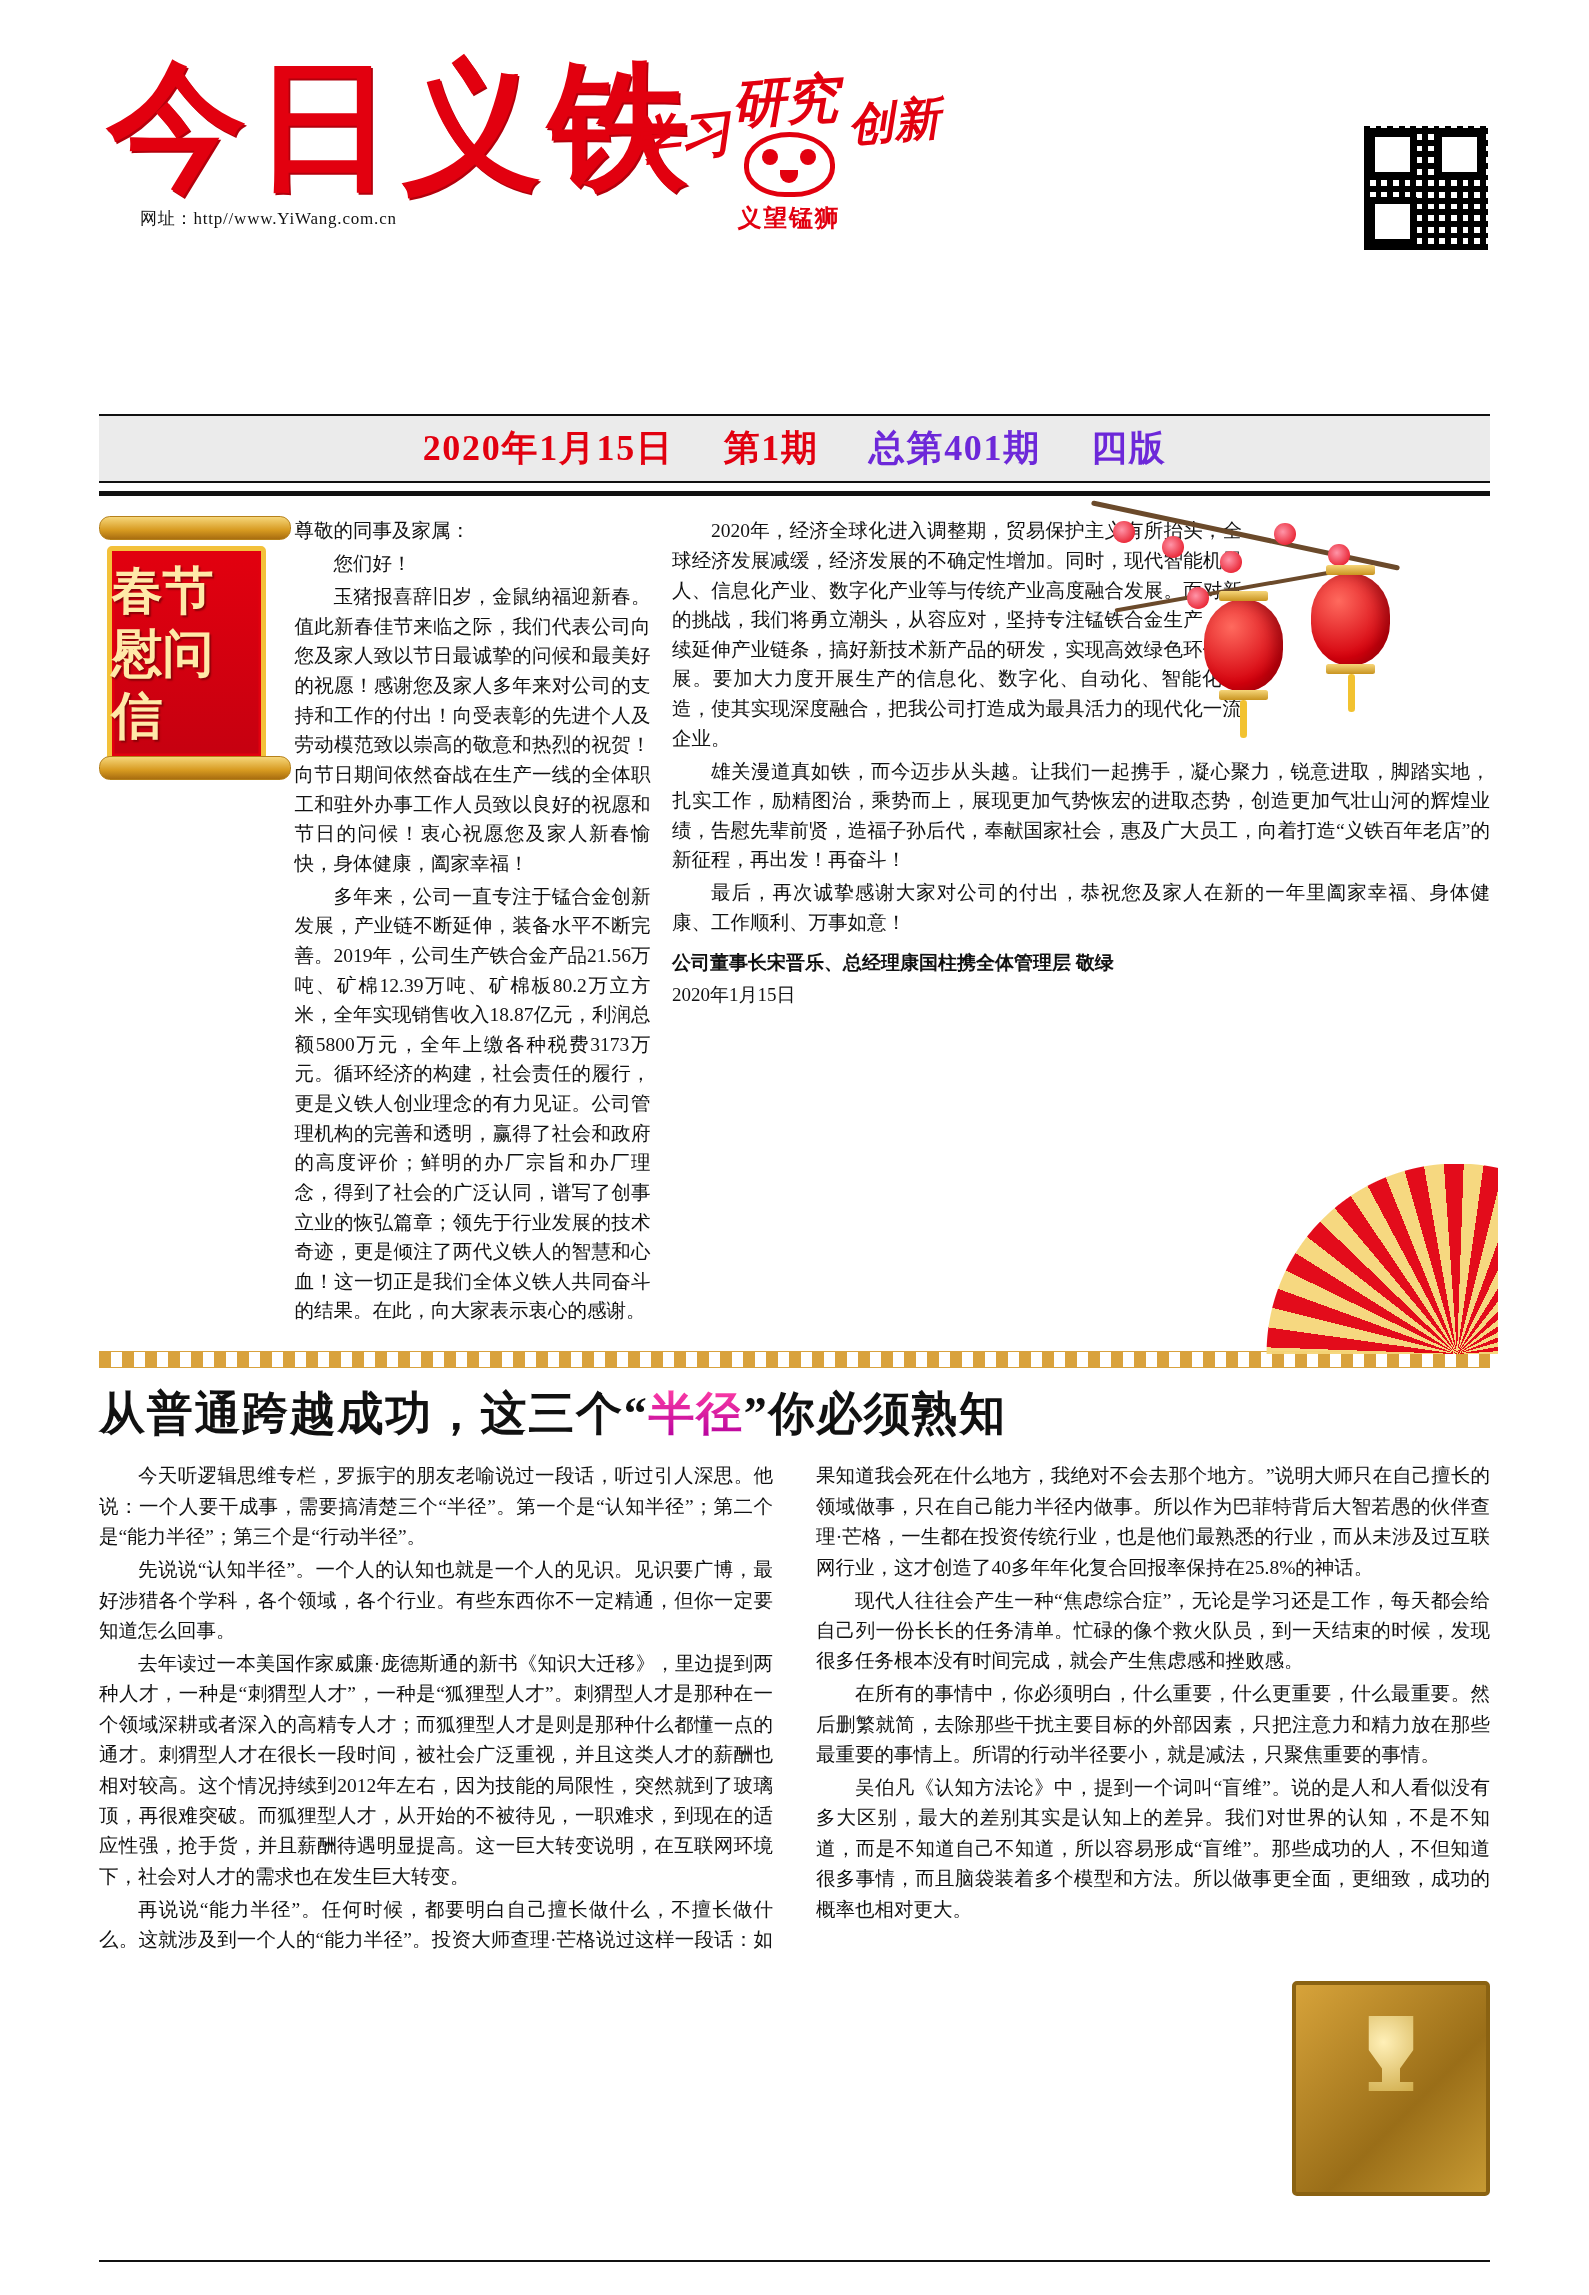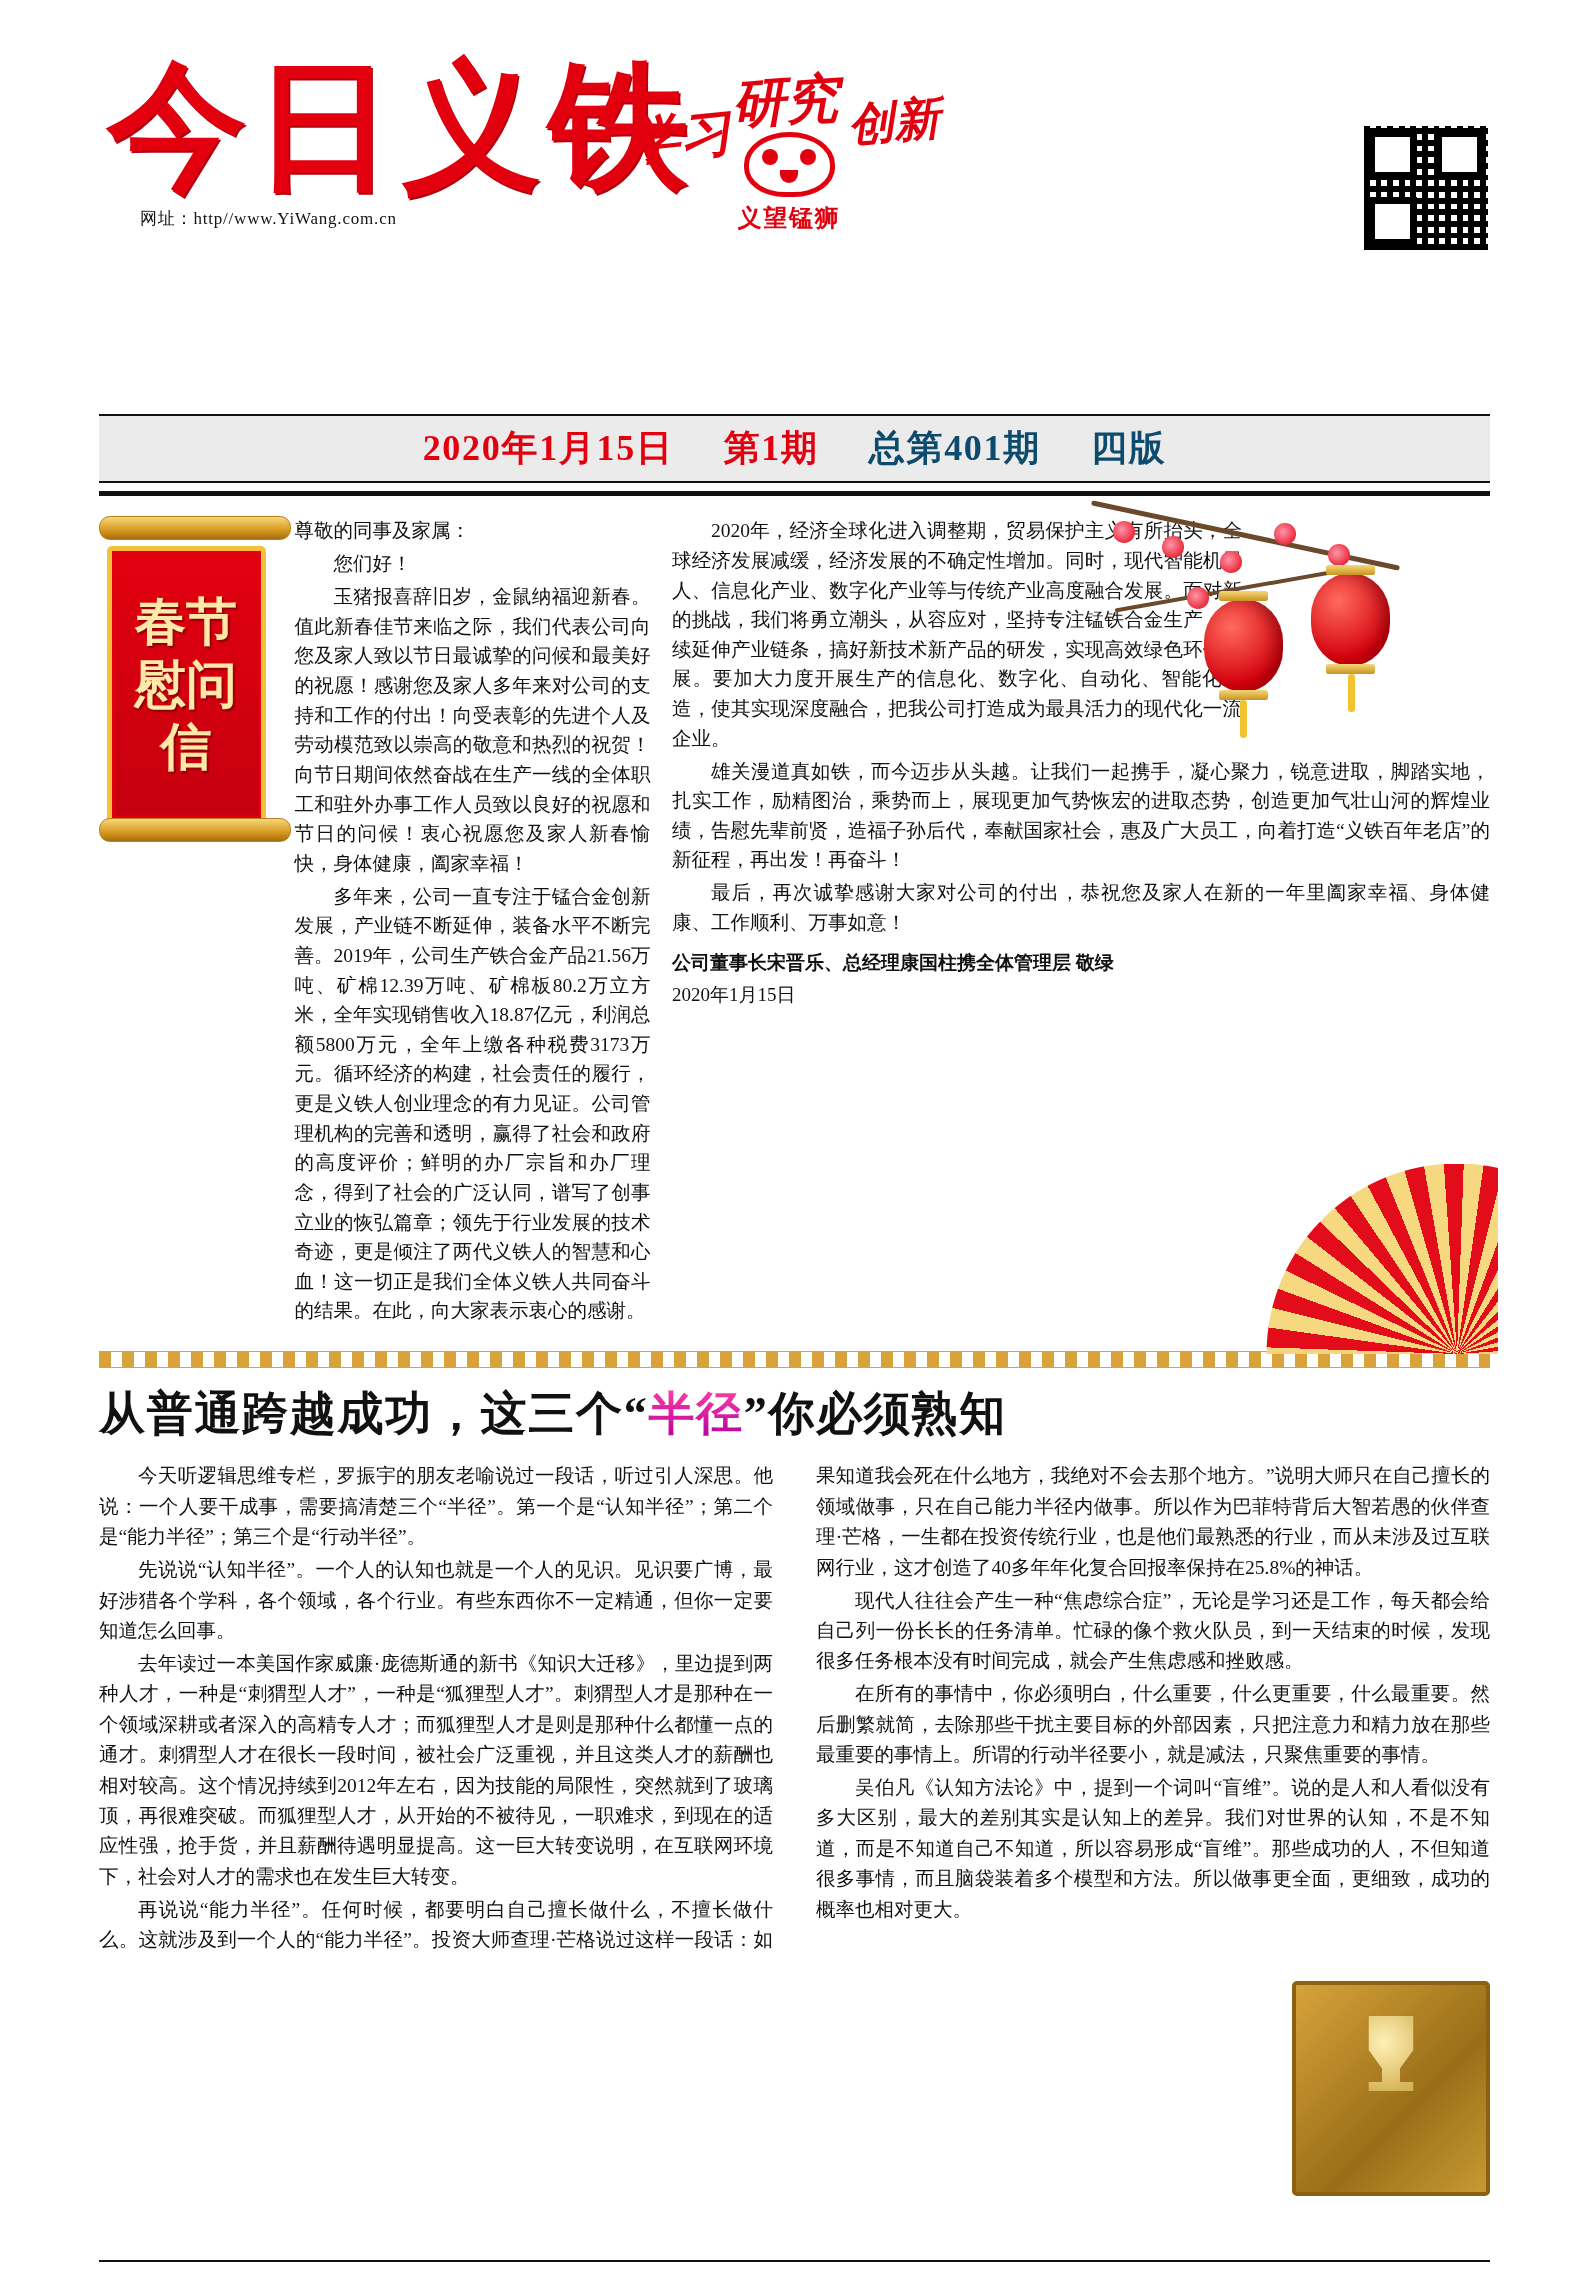--- a/index.html
+++ b/index.html
@@ -115,42 +115,42 @@
     height:65px;
     display:flex;
     align-items:center;
     justify-content:center;
     gap:50px;
   }
   .datebar span{
     font-size:36px;font-weight:bold;letter-spacing:1.7px;
   }
   .d-red{color:#e2000f;}
-  .d-blk{color:#0c4a6e;text-align:center;}
+  .d-blk{color:#6d28d9;text-align:center;}
   .rule-thick{
     margin:8.3px 99px 0;
     border-top:5px solid #111;
   }
   
   .sec1{
     margin:20px 99px 0;
     position:relative;
     display:flex;
     gap:21.5px;
   }
   .scrollcol{
     width:174px;flex:0 0 174px;position:relative;
   }
   .scroll{
     width:149px;margin:11.6px auto 0;
     background:linear-gradient(#e2000f,#c60010);
     border:5px solid #f3c13a;
     border-radius:5px;
-    padding:40px 0;
-    text-align:center;
+    padding:9px 0;
+    text-align:left;
     box-shadow:0 0 0 2.5px #e2000f inset;
   }
   .scroll span{
     display:block;
     font-size:51px;font-weight:bold;color:#ffe9a8;
     line-height:1.22;
     text-shadow:1.7px 1.7px 1.7px #8a0008;
   }
   .rollerT,.rollerB{
     width:190px;height:21.5px;margin:0 auto;

